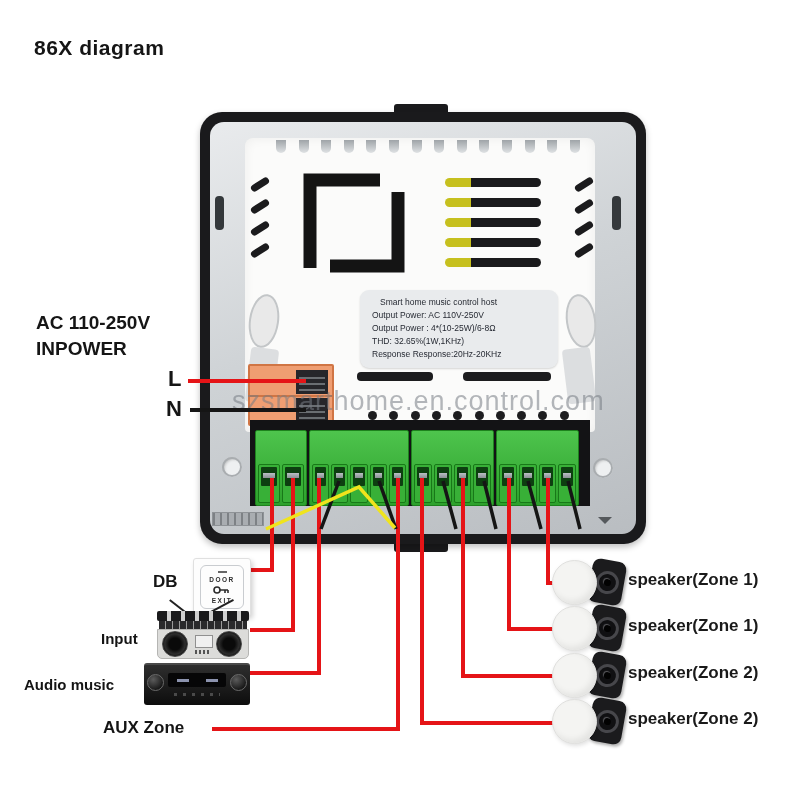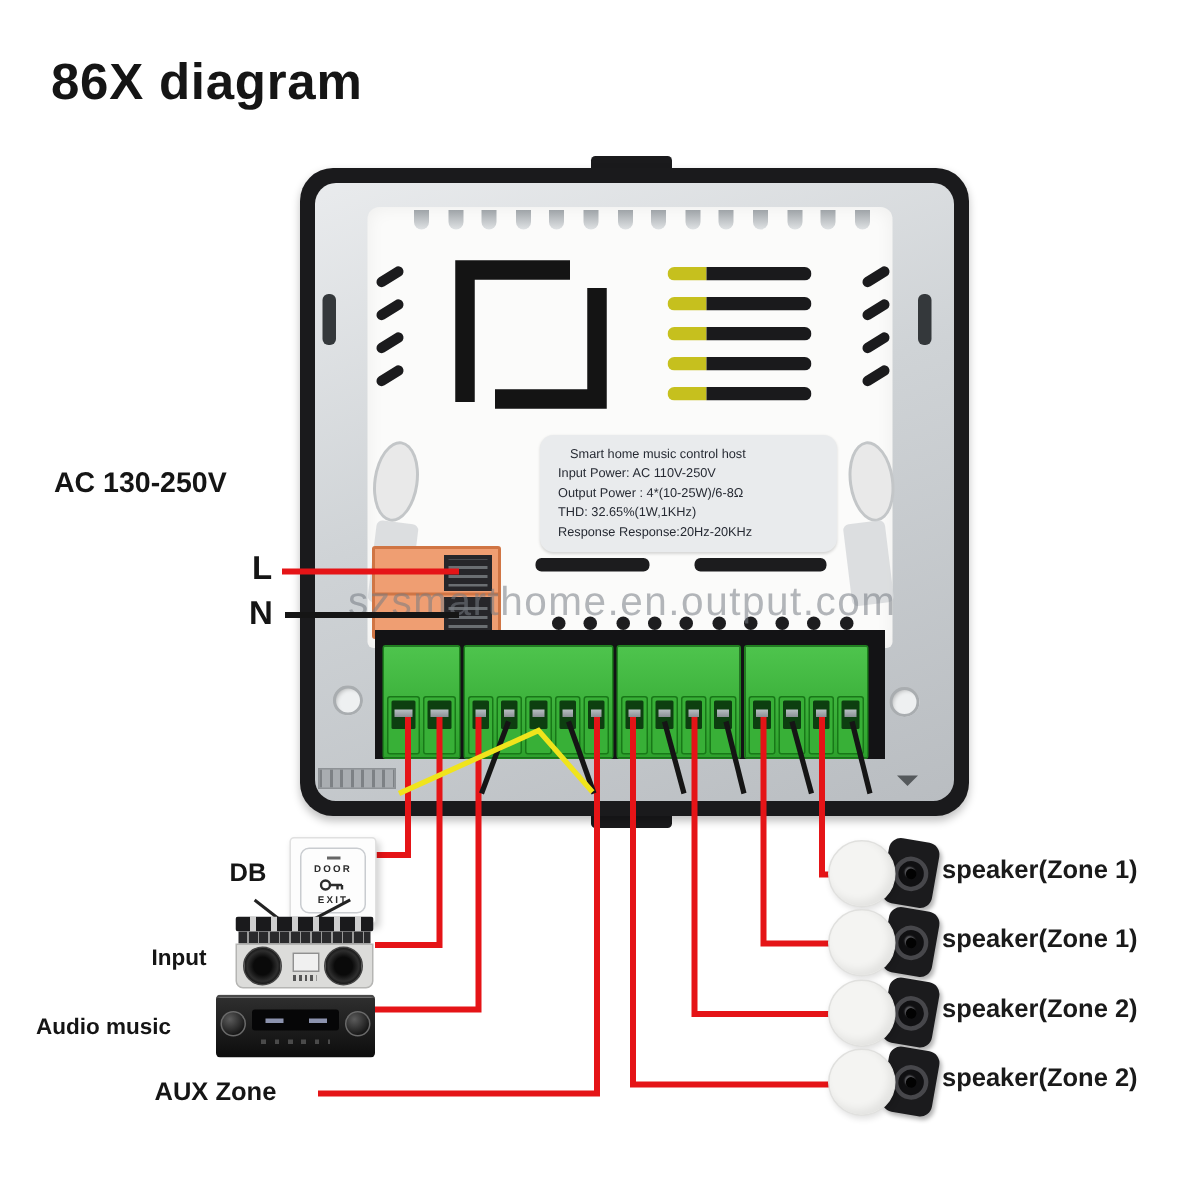--- a/index.html
+++ b/index.html
@@ -1,20 +1,20 @@
 <!DOCTYPE html>
 <html><head>
 <meta charset="utf-8">
 <style>
   html,body{margin:0;padding:0;background:#fff;}
   #page{position:relative;width:800px;height:800px;background:#ffffff;overflow:hidden;
         font-family:"Liberation Sans",sans-serif;color:#111;}
   .abs{position:absolute;}
   
-  #title{left:34px;top:36px;font-size:34px;font-weight:bold;letter-spacing:.5px;color:#151515;}
+  #title{left:34px;top:36px;font-size:21px;font-weight:bold;letter-spacing:.5px;color:#151515;}
   #power-label{left:36px;top:310px;font-size:19px;font-weight:bold;line-height:26px;color:#151515;}
   .ln-label{font-size:22px;font-weight:bold;color:#151515;}
   .dev-label{font-weight:bold;color:#151515;}
   .spk-label{font-size:17px;font-weight:bold;color:#1a1a1a;}
   
   #frame-black{left:200px;top:112px;width:446px;height:432px;background:#1a1a1c;border-radius:22px;
                box-shadow:0 3px 6px rgba(0,0,0,.25);}
   .mount-tab{width:54px;height:12px;background:#1a1a1c;border-radius:3px;left:394px;}
   #frame-silver{left:210px;top:122px;width:426px;height:412px;border-radius:14px;
                 background:linear-gradient(160deg,#e9ebed 0%,#cfd3d6 45%,#b9bdc1 100%);}
@@ -159,21 +159,21 @@
   <div class="abs mini-vent" style="left:250px;top:203px;"></div>
   <div class="abs mini-vent" style="left:250px;top:225px;"></div>
   <div class="abs mini-vent" style="left:250px;top:247px;"></div>
   <div class="abs mini-vent" style="left:574px;top:181px;"></div>
   <div class="abs mini-vent" style="left:574px;top:203px;"></div>
   <div class="abs mini-vent" style="left:574px;top:225px;"></div>
   <div class="abs mini-vent" style="left:574px;top:247px;"></div>
 
   <div class="abs" id="spec-label">
     <div style="padding-left:8px;">Smart home music control host</div>
-    <div>Input Power: AC 110V-250V</div>
+    <div>Output Power: AC 110V-250V</div>
     <div>Output Power : 4*(10-25W)/6-8Ω</div>
     <div>THD: 32.65%(1W,1KHz)</div>
     <div>Response Response:20Hz-20KHz</div>
   </div>
 
   <div class="abs hslot" style="left:357px;width:76px;"></div>
   <div class="abs hslot" style="left:463px;width:88px;"></div>
   <div id="holes-row">
       <div class="abs hole" style="left: 368px;"></div>
       <div class="abs hole" style="left: 389.3px;"></div>
@@ -292,21 +292,21 @@
           </div>
         </div>
         <div class="tcell">
           <div class="holeC">
             <div class="screw"></div>
           </div>
         </div>
       </div>
     </div>
 
-  <div class="abs" id="watermark">szsmarthome.en.output.com</div>
+  <div class="abs" id="watermark">szsmarthome.en.control.com</div>
 
   <svg class="overlay" width="800" height="800">
     <g stroke="#e51417" stroke-width="4" fill="none">
       <path d="M188,381 H306"></path>
       <path d="M272,478 V570 H251"></path>
       <path d="M293,478 V630 H250"></path>
       <path d="M319,478 V673 H250"></path>
       <path d="M398,478 V729 H212"></path>
       <path d="M422,478 V723 H558"></path>
       <path d="M463,478 V676 H558"></path>
@@ -323,21 +323,22 @@
       <path d="M484,481 L496,529"></path>
       <path d="M528,481 L541,529"></path>
       <path d="M568,481 L580,529"></path>
     </g>
     <g stroke="#f0e41c" stroke-width="3.5" fill="none">
       <path d="M266,529 L359,487 L395,528"></path>
     </g>
   </svg>
 
   <div class="abs" id="power-label">
-    <div>AC 130-250V</div>
+    <div>AC 110-250V</div>
+    <div>INPOWER</div>
   </div>
   <div class="abs ln-label" style="left:168px;top:366px;">L</div>
   <div class="abs ln-label" style="left:166px;top:396px;">N</div>
 
   <div class="abs" id="db-button">
     <div id="db-inner">
       <div class="dash"></div>
       <div class="t">DOOR</div>
       <svg width="18" height="10" viewBox="0 0 18 10">
         <circle cx="4" cy="5" r="3" fill="none" stroke="#2c2c2c" stroke-width="1.6"></circle>

